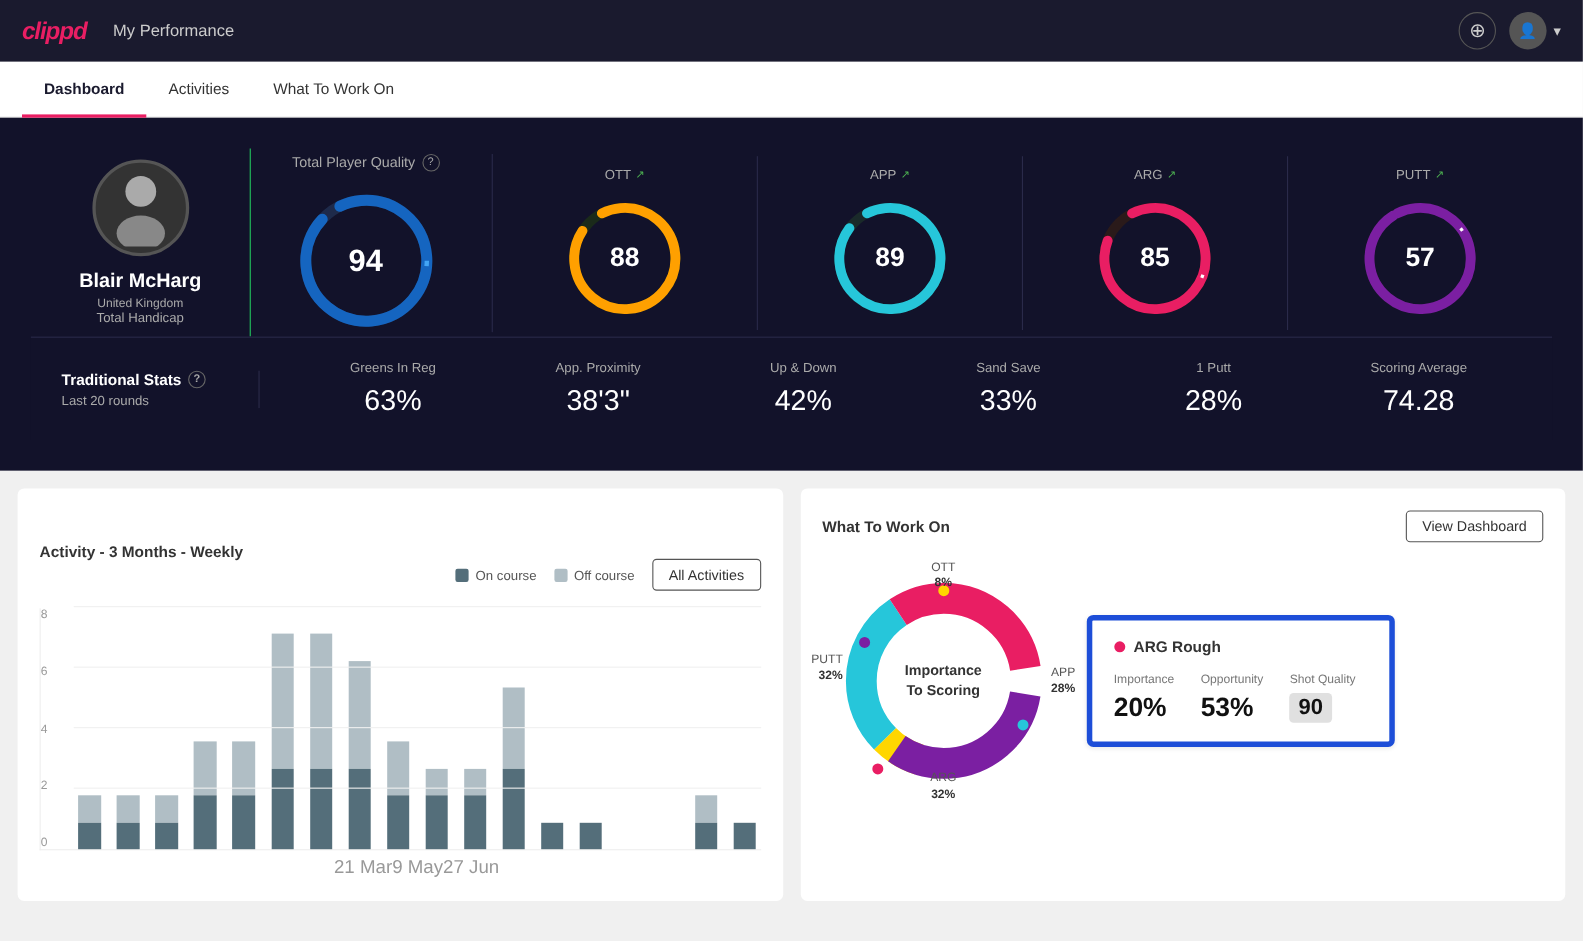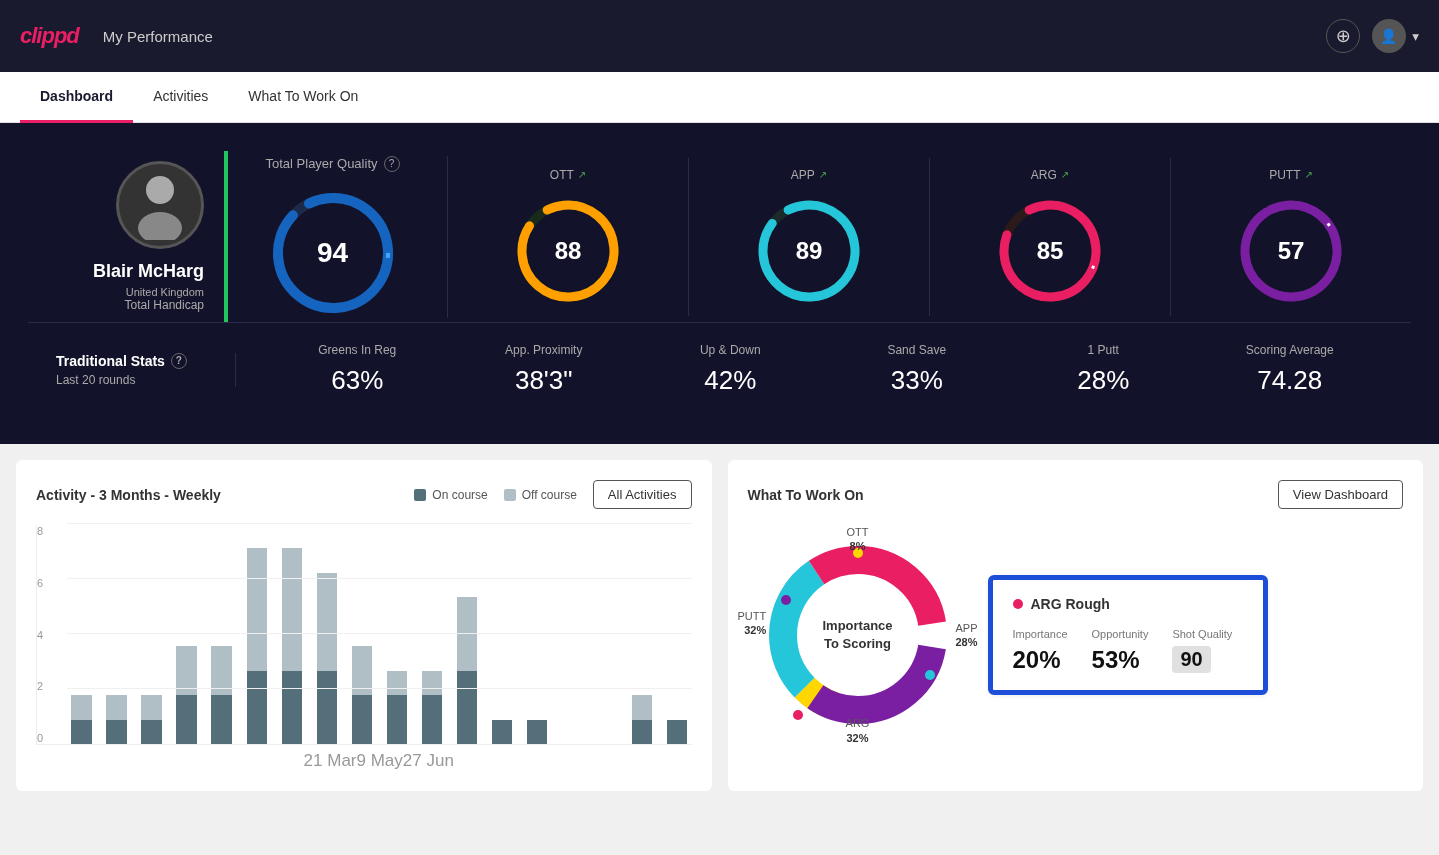--- a/index.html
+++ b/index.html
@@ -4,21 +4,21 @@
   <style>
     * { box-sizing: border-box; margin: 0; padding: 0; }
     body { font-family: -apple-system, BlinkMacSystemFont, 'Segoe UI', sans-serif; background: #f0f0f0; color: #fff; }
 
     
     .topnav {
       background: #1a1a2e;
       display: flex;
       align-items: center;
       padding: 0 20px;
-      height: 72px;
+      height: 56px;
       position: relative;
     }
     .logo { color: #e91e63; font-size: 22px; font-weight: bold; font-style: italic; letter-spacing: -1px; }
     .nav-title { color: #ccc; font-size: 15px; margin-left: 24px; }
     .nav-right { margin-left: auto; display: flex; align-items: center; gap: 12px; }
     .nav-icon-btn {
       background: transparent;
       border: 1.5px solid #555;
       border-radius: 50%;
       width: 34px; height: 34px;
@@ -70,24 +70,24 @@
       gap: 0;
     }
     .hero-top {
       display: flex;
       align-items: stretch;
       gap: 0;
     }
     .player-card {
       display: flex;
       flex-direction: column;
-      align-items: flex-end;
+      align-items: center;
       min-width: 200px;
       padding: 10px 20px;
-      border-right: 4px solid #22c55e;
+      border-right: 1px solid #22c55e;
     }
     .player-avatar {
       width: 88px; height: 88px; border-radius: 50%;
       border: 3px solid #555;
       background: #333;
       overflow: hidden;
       display: flex; align-items: center; justify-content: center;
       font-size: 32px;
       margin-bottom: 12px;
     }
@@ -504,21 +504,21 @@
       </div>
     </div>
   </div>
 </div>
 
 <div class="bottom-section">
 
   <div class="activity-card">
     <div class="card-header">
       <span class="card-title">Activity - 3 Months - Weekly</span>
-      <div style="display:flex;align-items:center;gap:16px;">
+      <div style="display:flex;align-items:center;gap:16px;margin-top:44px;">
         <div class="legend">
           <div class="legend-item">
             <div class="legend-dot" style="background:#546e7a;"></div>
             <span>On course</span>
           </div>
           <div class="legend-item">
             <div class="legend-dot" style="background:#b0bec5;"></div>
             <span>Off course</span>
           </div>
         </div>

